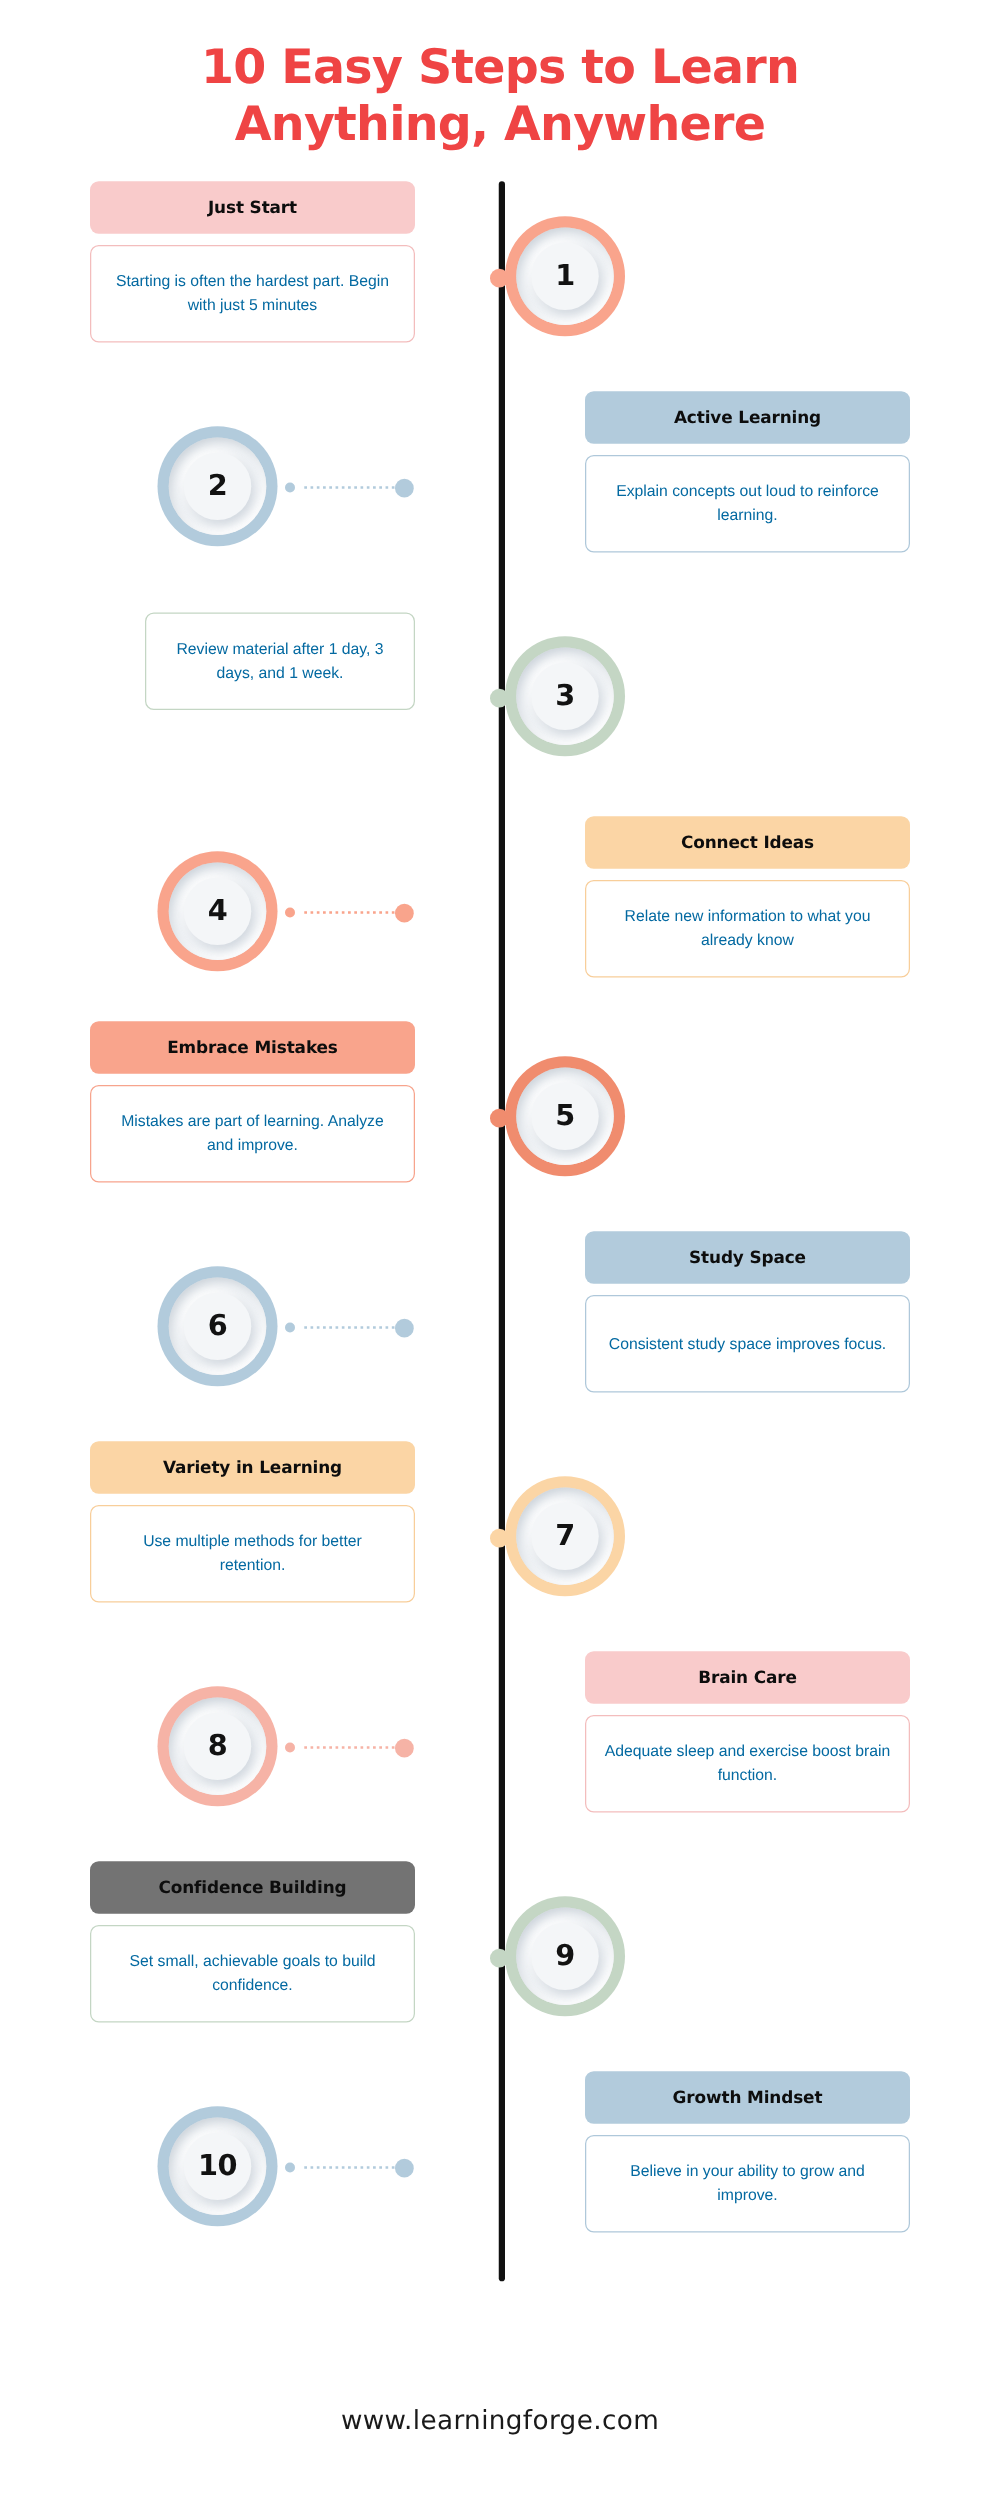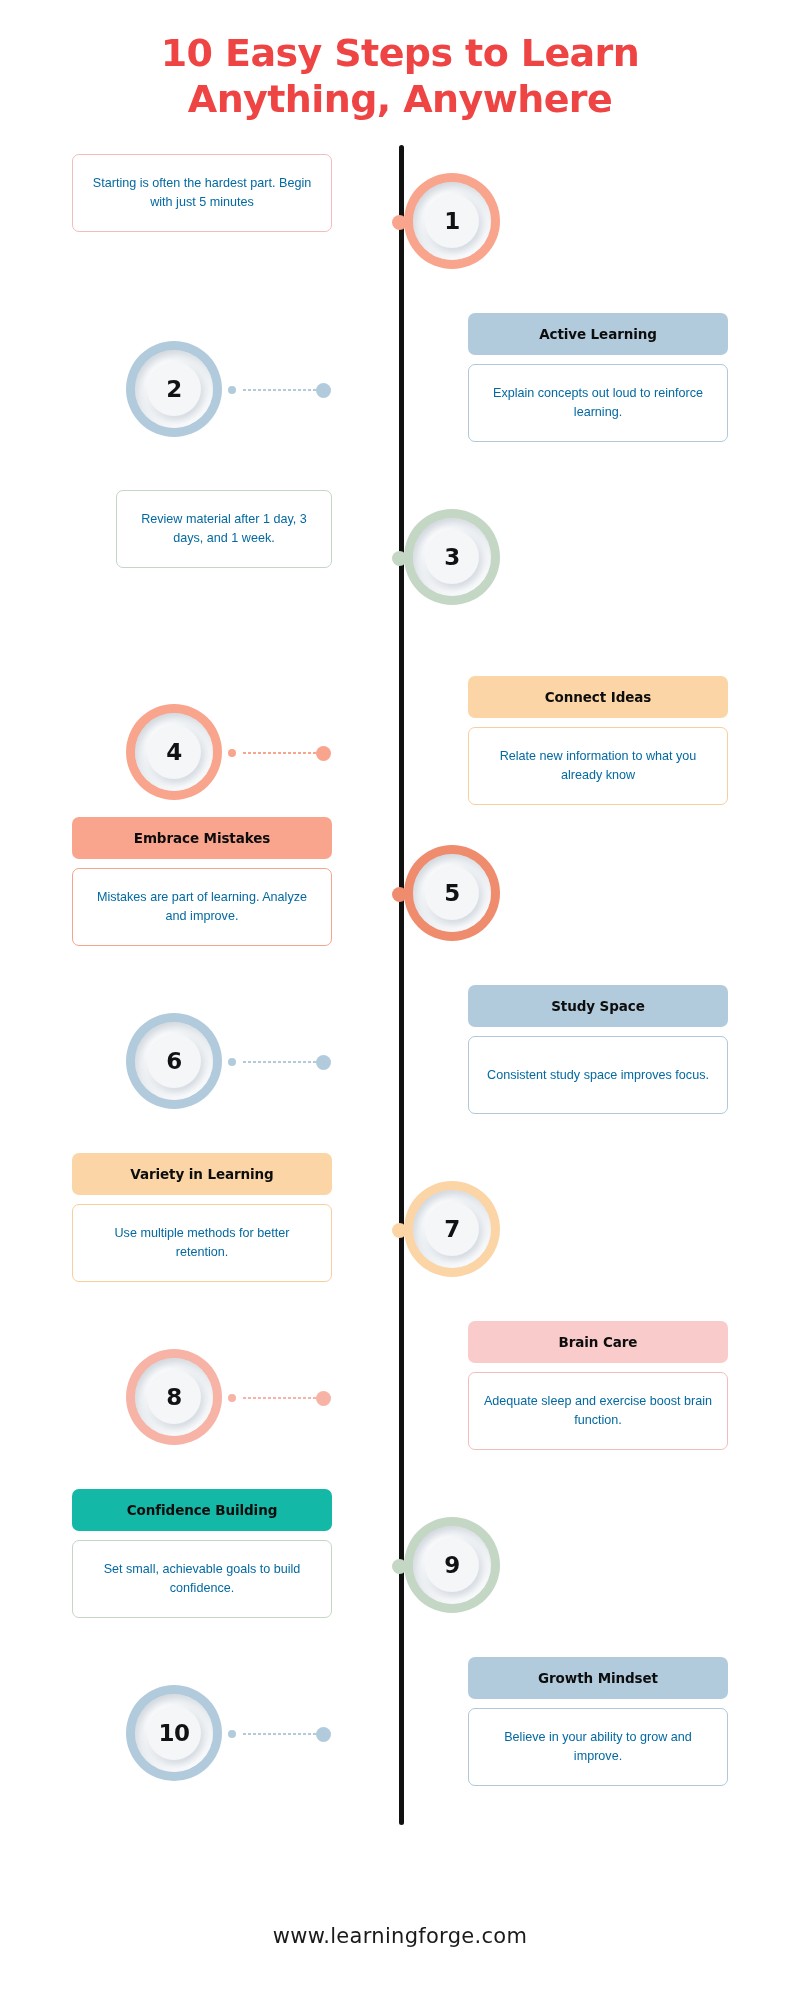--- a/index.html
+++ b/index.html
@@ -220,20 +220,21 @@
     <h1 class="title">
       <span class="line">10 Easy Steps to Learn</span>
       <span class="line">Anything, Anywhere</span>
     </h1>
   </div>
 
   <div class="timeline" id="timeline">
     <div class="spine"></div>
   <div class="step left" style="top: 0px;">
         <div class="textcol">
+          <div class="pill" style="background: rgb(249, 203, 203);">Just Start</div>
           <div class="card" style="border-color: rgb(243, 189, 189);">
             <div class="card-text">Starting is often the hardest part. Begin with just 5 minutes</div>
           </div>
         </div>
         <div class="connector" style="color: rgb(249, 164, 140);">
           <div class="node-dot" style="background: rgb(249, 164, 140);"></div>
           <div class="dotline"></div>
           <div class="end-dot" style="background: rgb(249, 164, 140);"></div>
         </div>
         <div class="badge-wrap">
@@ -279,21 +280,21 @@
         </div>
         <div class="badge-wrap">
           <div class="badge">
             <div class="ring-outer" style="background: rgb(196, 214, 196);"></div>
             <div class="ring-mid"></div>
             <div class="ring-inner"></div>
             <div class="badge-num">3</div>
           </div>
         </div>
       </div>
-      <div class="step right" style="top: 531px;">
+      <div class="step right" style="top: 508px;">
         <div class="textcol">
           <div class="pill" style="background: rgb(251, 213, 165);">Connect Ideas</div>
           <div class="card" style="border-color: rgb(248, 206, 154);">
             <div class="card-text">Relate new information to what you already know</div>
           </div>
         </div>
         <div class="connector" style="color: rgb(249, 164, 140);">
           <div class="node-dot" style="background: rgb(249, 164, 140);"></div>
           <div class="dotline"></div>
           <div class="end-dot" style="background: rgb(249, 164, 140);"></div>
@@ -386,21 +387,21 @@
           <div class="badge">
             <div class="ring-outer" style="background: rgb(246, 179, 166);"></div>
             <div class="ring-mid"></div>
             <div class="ring-inner"></div>
             <div class="badge-num">8</div>
           </div>
         </div>
       </div>
       <div class="step left" style="top: 1344px;">
         <div class="textcol">
-          <div class="pill" style="background: #14b8a6;">Confidence Building</div>
+          <div class="pill" style="background: #737373;">Confidence Building</div>
           <div class="card" style="border-color: rgb(196, 214, 196);">
             <div class="card-text">Set small, achievable goals to build confidence.</div>
           </div>
         </div>
         <div class="connector" style="color: rgb(196, 214, 196);">
           <div class="node-dot" style="background: rgb(196, 214, 196);"></div>
           <div class="dotline"></div>
           <div class="end-dot" style="background: rgb(196, 214, 196);"></div>
         </div>
         <div class="badge-wrap">

